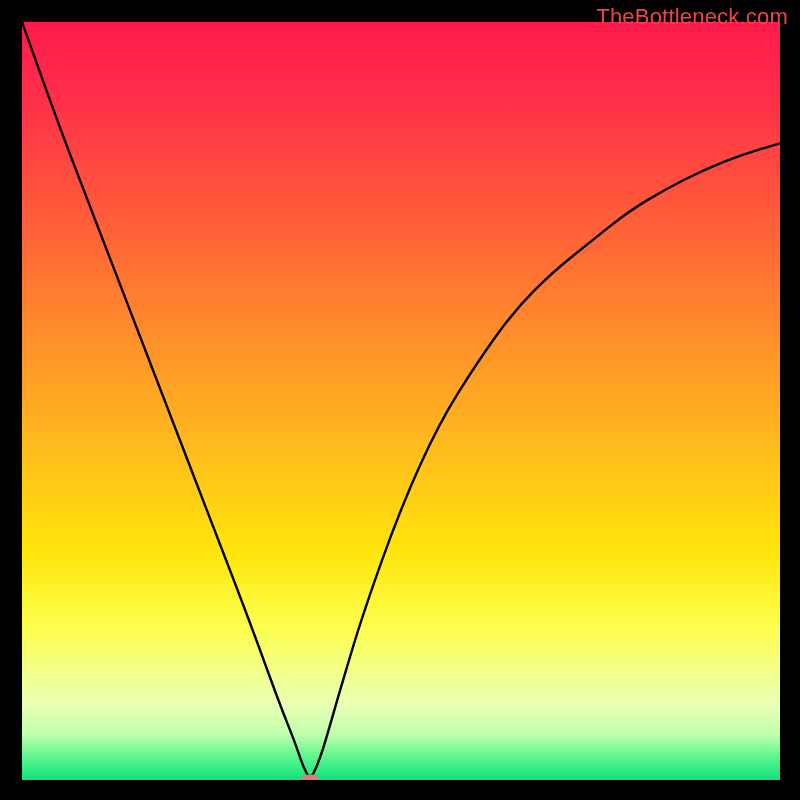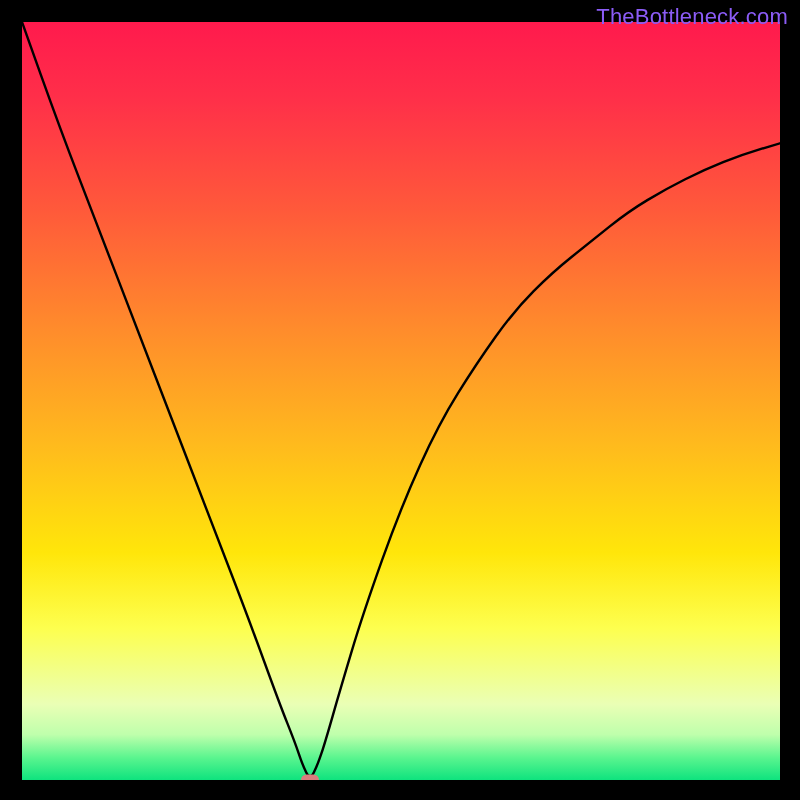--- a/index.html
+++ b/index.html
@@ -14,21 +14,21 @@
   .stage {
     position: relative;
     width: 800px;
     height: 800px;
     background: #000000;
   }
   .watermark {
     position: absolute;
     top: 4px;
     right: 12px;
-    color: #8b5cf6;
+    color: #ef4444;
     font-size: 22px;
     font-weight: 500;
     letter-spacing: 0.2px;
     z-index: 5;
   }
   .plot-frame {
     position: absolute;
     left: 22px;
     top: 22px;
     width: 758px;

